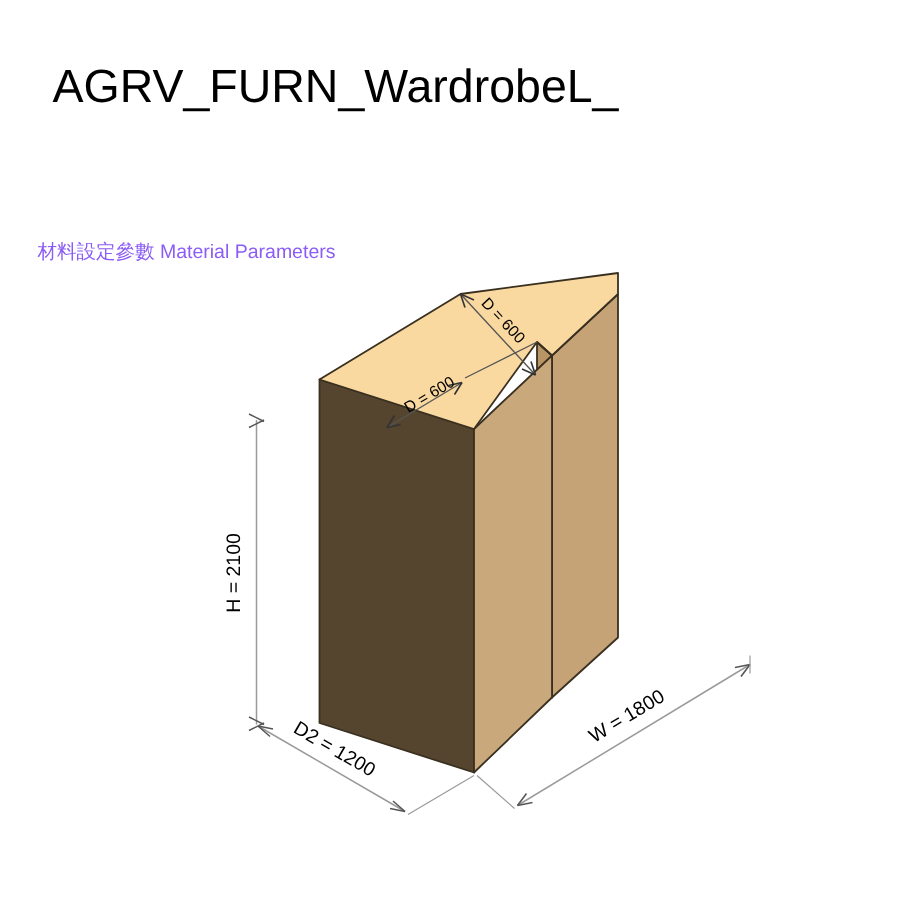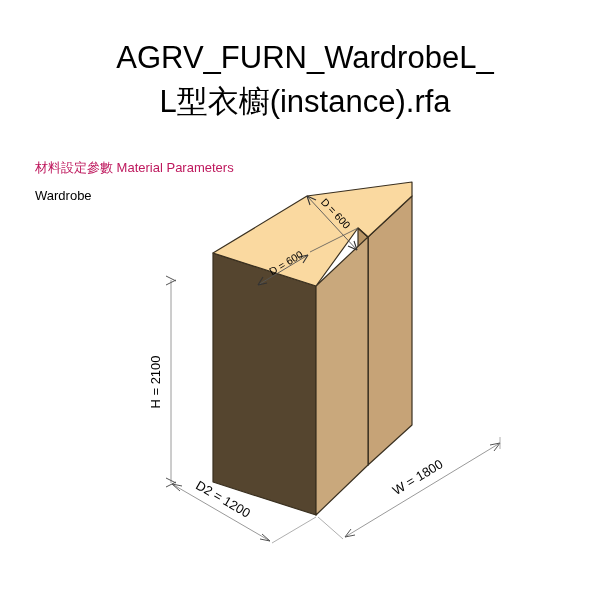--- a/index.html
+++ b/index.html
@@ -13,42 +13,41 @@
     font-family: "Liberation Sans", sans-serif;
     color: #000000;
     overflow: hidden;
     position: relative;
   }
   #page {
     position: relative;
     width: 600px;
     height: 600px;
     background: #ffffff;
-    text-align: center;
   }
   .title-block {
     position: absolute;
     left: 35px;
     top: 36px;
     width: 540px;
   }
   .title-line {
     font-size: 31px;
     line-height: 44px;
     letter-spacing: 0px;
     color: #000000;
     white-space: pre;
   }
   .section-heading {
     position: absolute;
-    left: 35px;
+    left: 25px;
     top: 159px;
     font-size: 13px;
     line-height: 17px;
-    color: #be185d;
+    color: #8b5cf6;
     white-space: pre;
   }
   .material-block {
     position: absolute;
     left: 35px;
     top: 187px;
     font-size: 13px;
     line-height: 17px;
     color: #000000;
   }
@@ -73,27 +72,25 @@
     fill: #000000;
   }
 </style>
 </head>
 <body>
 
 <div id="page">
 
   <div class="title-block">
     <div class="title-line">AGRV_FURN_WardrobeL_</div>
-    <div class="title-line">L型衣櫥(instance).rfa</div>
   </div>
 
   <div class="section-heading">材料設定參數 Material Parameters</div>
 
   <div class="material-block">
-    <div>Wardrobe</div>
   </div>
 
   <svg id="drawing" viewBox="0 0 600 600">
 
     <g>
 
       <polygon points="368,237 412,196 412,425 368,465" fill="#C6A377" stroke="#3A3020" stroke-width="1.2" stroke-linejoin="round"></polygon>
 
       <polygon points="358,228 368,237 368,465 358,456" fill="#B89565" stroke="#3A3020" stroke-width="1.2" stroke-linejoin="round"></polygon>
 

